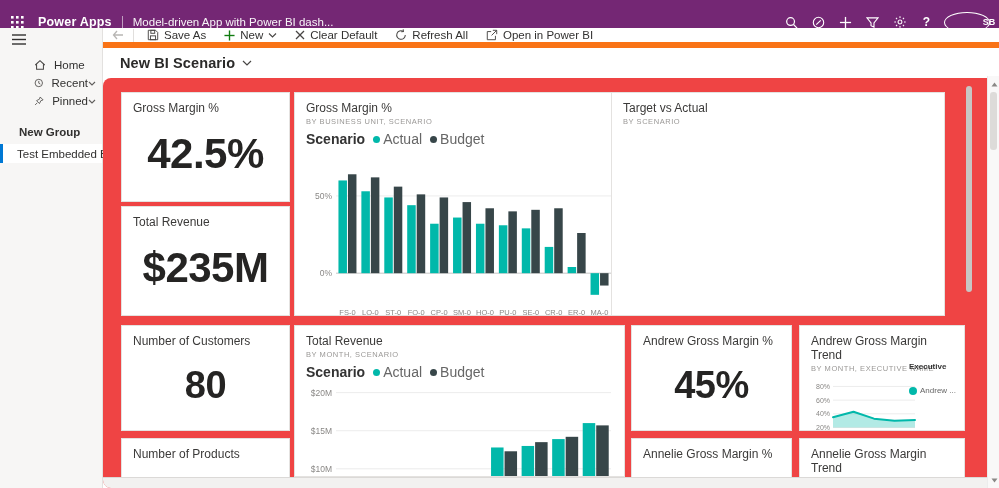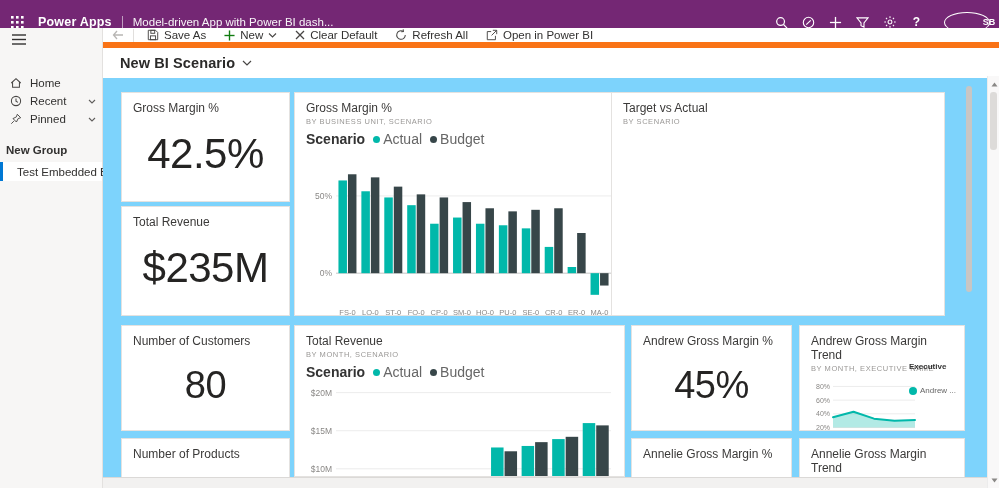--- a/index.html
+++ b/index.html
@@ -7,53 +7,53 @@
   .app { position:relative; width:999px; height:488px; overflow:hidden; background:#fff; outline:1px solid #bcbcbc; }
 
   
   .hdr { position:absolute; left:0; top:0; width:100%; height:44px; background:#742774; display:flex; align-items:center; color:#fff; }
   .hdr .waffle-btn { width:34px; height:28px; display:flex; align-items:center; justify-content:center; cursor:pointer; }
   .hdr .brand { font-size:12.5px; font-weight:bold; letter-spacing:.2px; margin-left:4px; cursor:pointer; }
   .hdr .hdiv { width:1px; height:13px; background:rgba(255,255,255,.55); margin:0 10px; }
   .hdr .app-title { font-size:11.5px; font-weight:normal; opacity:.95; white-space:nowrap; }
   .hdr .right { margin-left:auto; display:flex; align-items:center; height:100%; }
   .hdr .hicon { width:27px; height:28px; display:flex; align-items:center; justify-content:center; cursor:pointer; }
-  .hdr .avatar { width:21px; height:21px; border:1.5px solid #fff; border-radius:50%; display:flex; align-items:center; justify-content:center; font-size:9px; font-weight:bold; margin:0 9px 0 14px; cursor:pointer;padding-left:44px; }
+  .hdr .avatar { width:21px; height:21px; border:1.5px solid #fff; border-radius:50%; display:flex; align-items:center; justify-content:center; font-size:9px; font-weight:bold; margin:0 9px 0 4px; cursor:pointer;padding-left:44px; }
 
   
   .body { position:absolute; top:28px; left:0; right:0; bottom:0; display:flex; }
 
   
   .sidebar { width:103px; background:#f7f6f5; border-right:1px solid #e3e1df; display:flex; flex-direction:column; font-size:11.5px; color:#323130; flex:none; }
   .burger { height:22px; display:flex; align-items:center; padding-left:12px; cursor:pointer; }
-  .nav { margin-top:24px; }
+  .nav { margin-top:6px;padding-left:24px; }
   .nav-item { height:18px; display:flex; align-items:center; padding:0 6px 0 10px; cursor:pointer; }
   .nav-item .lbl { margin-left:8px; }
   .nav-item .chev { margin-left:auto; display:flex; }
-  .group-label { font-weight:bold; font-size:11.5px; padding:16px 0 0 6px; }
+  .group-label { font-weight:bold; font-size:11.5px; padding:16px 0 0 19px; }
   .sel-item { margin-top:6px; height:19px; background:#ffffff; border-left:3px solid #0078d4; display:flex; align-items:center; padding-left:7px; cursor:pointer; }
   .sel-item .lbl { margin-left:7px; font-size:11.5px; color:#323130; white-space:nowrap; }
 
   
   .main { flex:1; display:flex; flex-direction:column; min-width:0; }
   .cmdbar { height:20px; background:#fff; border-bottom:6px solid #f97316; display:flex; align-items:center; font-size:11.5px; color:#323130; }
   .back { width:30px; display:flex; justify-content:center; cursor:pointer; }
   .csep { width:1px; height:13px; background:#e1dfdd; margin-right:4px; }
   .cbtn { display:flex; align-items:center; gap:5px; padding:0 9px; height:100%; cursor:pointer; white-space:nowrap; }
   .cbtn svg { flex:none; }
   .titlebar { height:30px; background:#fff; display:flex; align-items:center; padding-left:17px; }
   .page-title { font-size:14.5px; font-weight:bold; color:#2b2a29; letter-spacing:.1px; cursor:pointer; display:flex; align-items:center; gap:7px; }
 
   
-  .dash { position:relative; flex:1; background:#7dd3fc; overflow:hidden; }
+  .dash { position:relative; flex:1; background:#ef4444; overflow:hidden;border-radius:8px; }
   .tile { position:absolute; background:#fff; border:1px solid #e4e2e0; padding:8px 11px; overflow:hidden; cursor:pointer; }
   .tile-title { font-size:12px; color:#3b3a39; }
   .tile-sub { font-size:7.5px; color:#9a9896; letter-spacing:.55px; margin-top:2px; }
   .kpi { display:flex; flex-direction:column; }
-  .kpi-value { flex:1; display:flex; align-items:center; justify-content:center; font-size:42px; font-weight:400; color:#252423; letter-spacing:-.5px; }
+  .kpi-value { flex:1; display:flex; align-items:center; justify-content:center; font-size:42px; font-weight:700; color:#252423; letter-spacing:-.5px; }
   .kpi-value.md { font-size:38px; }
 
   .t-a { left:18px; top:14px;  width:169px; height:110px; }
   .t-b { left:18px; top:128px; width:169px; height:110px; }
   .t-c { left:191px; top:14px; width:331px; height:224px; }
   .t-d { left:508px; top:14px; width:334px; height:224px; }
   .t-e { left:18px; top:247px; width:169px; height:106px; }
   .t-f { left:18px; top:360px; width:169px; height:101px; }
   .t-g { left:191px; top:247px; width:331px; height:152px; padding-bottom:0; }
   .t-h { left:528px; top:247px; width:161px; height:106px; }

